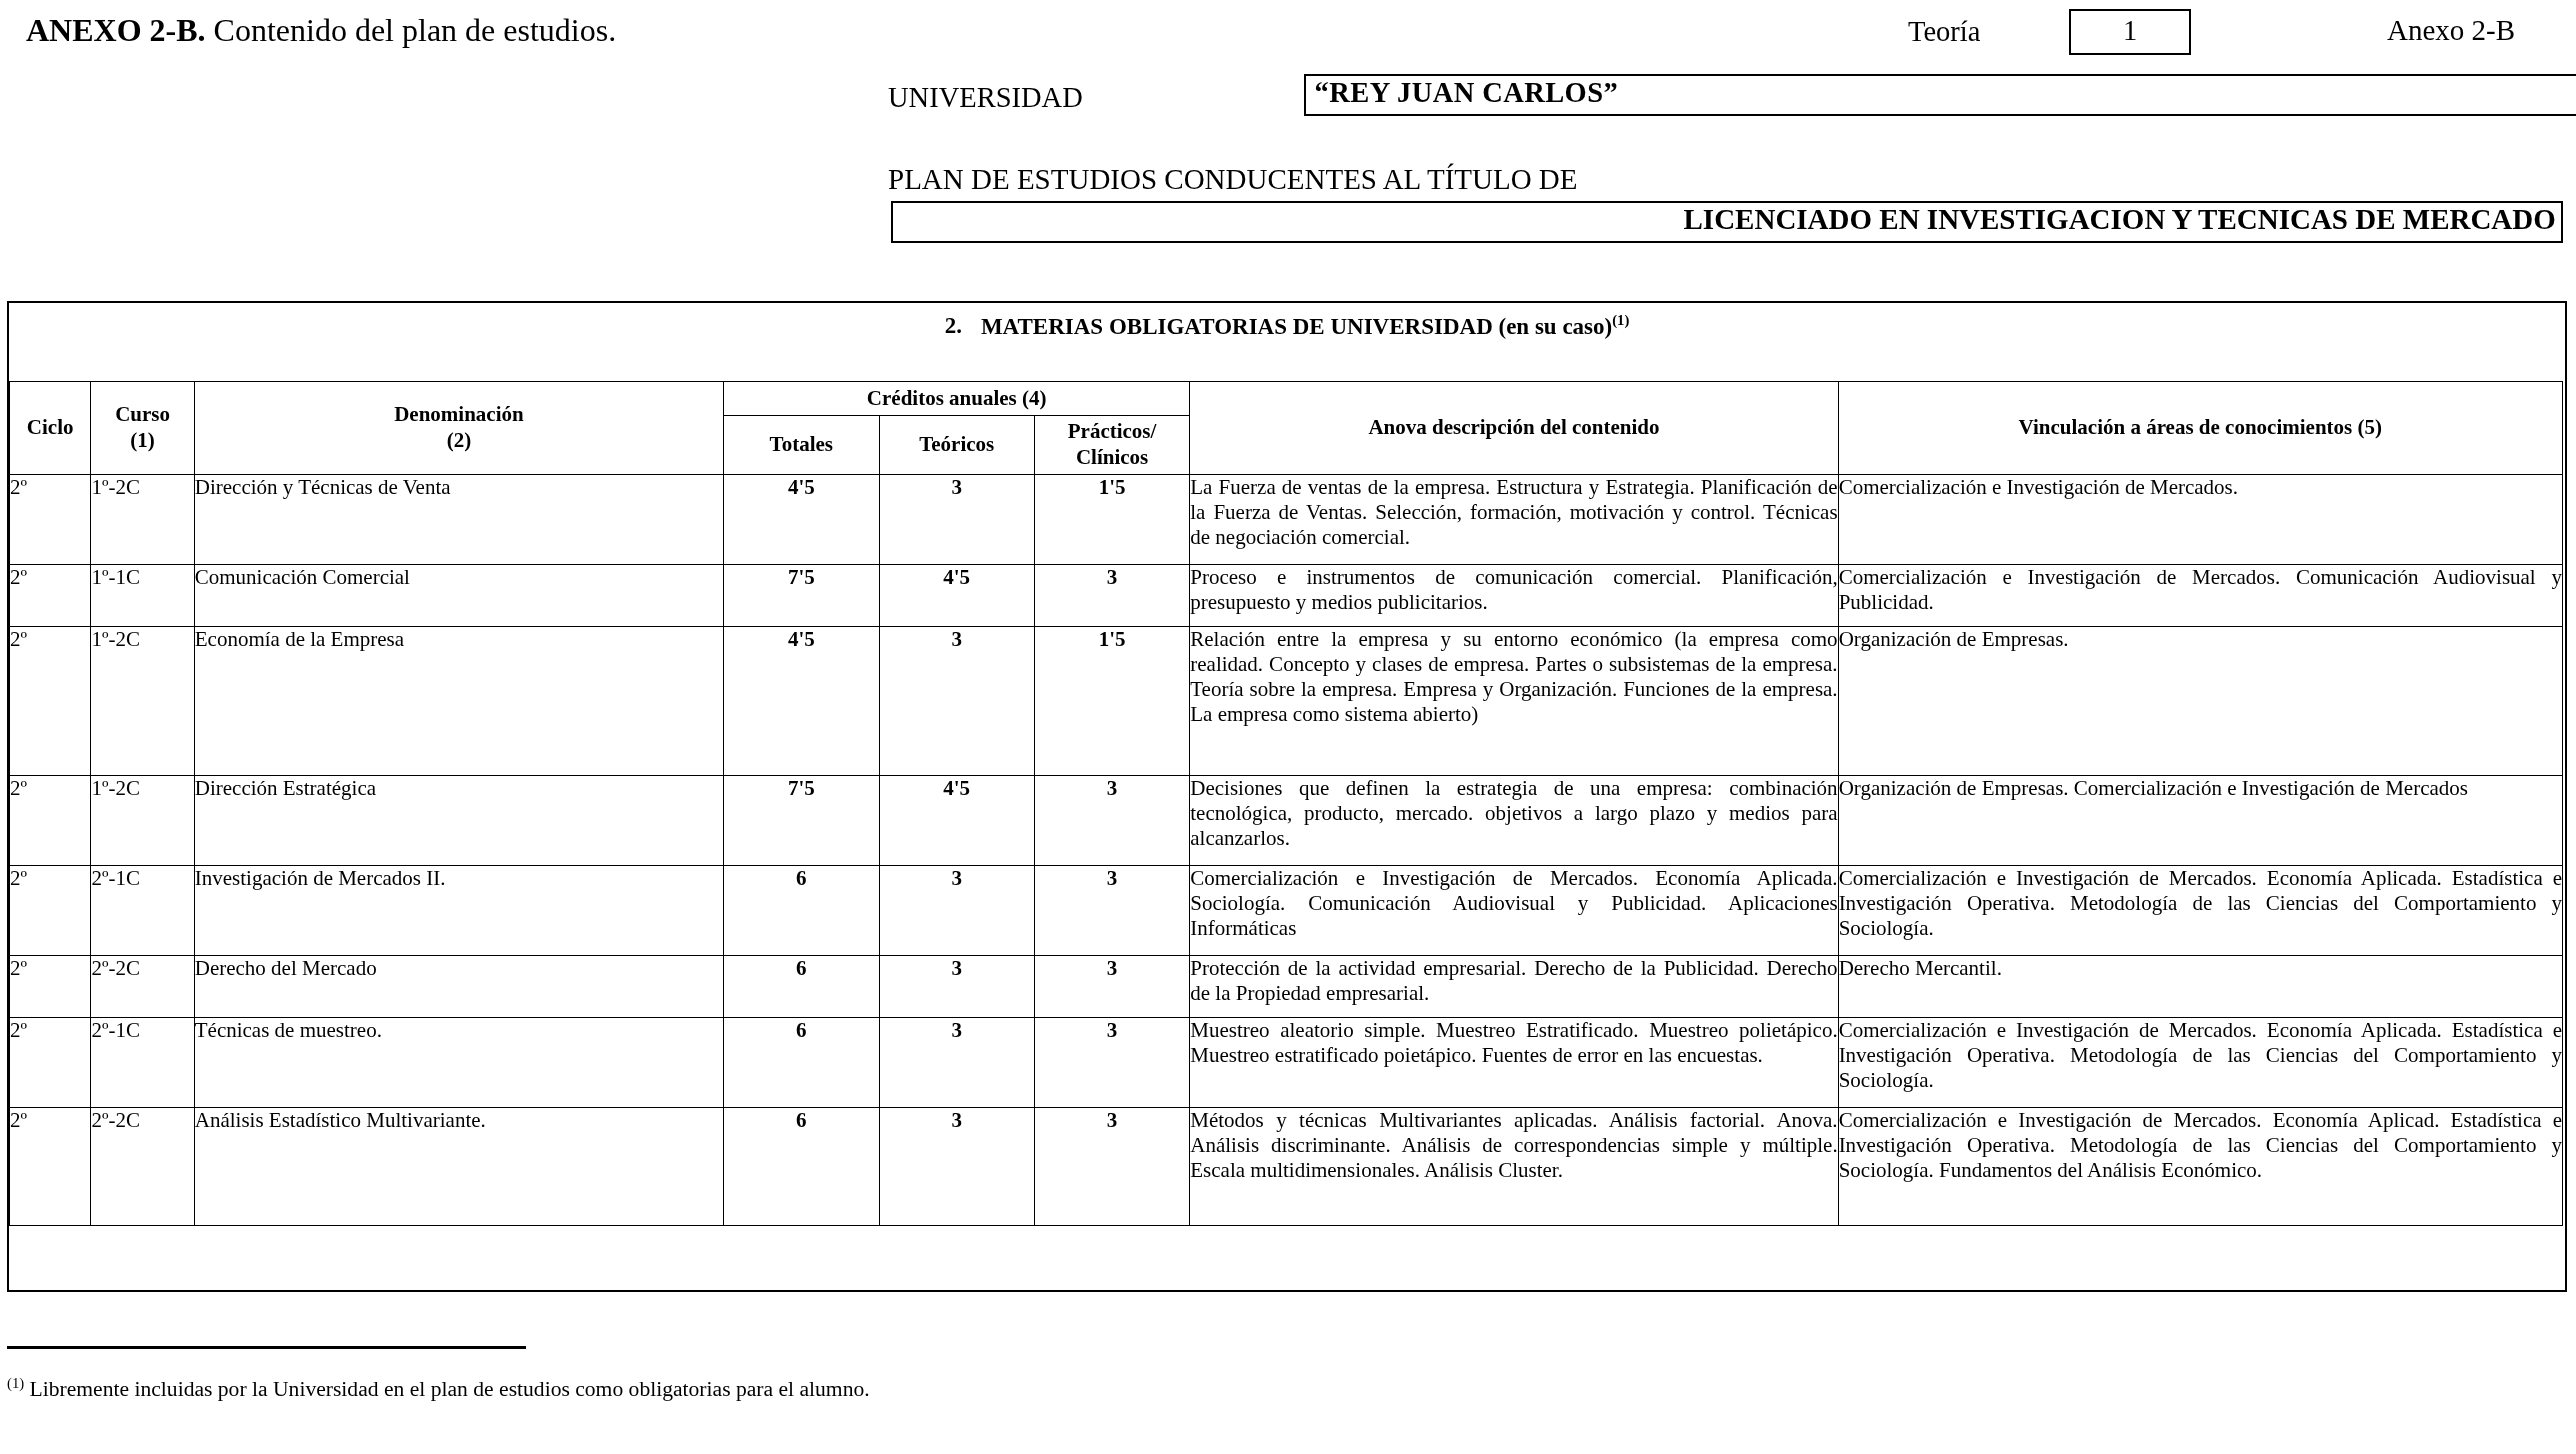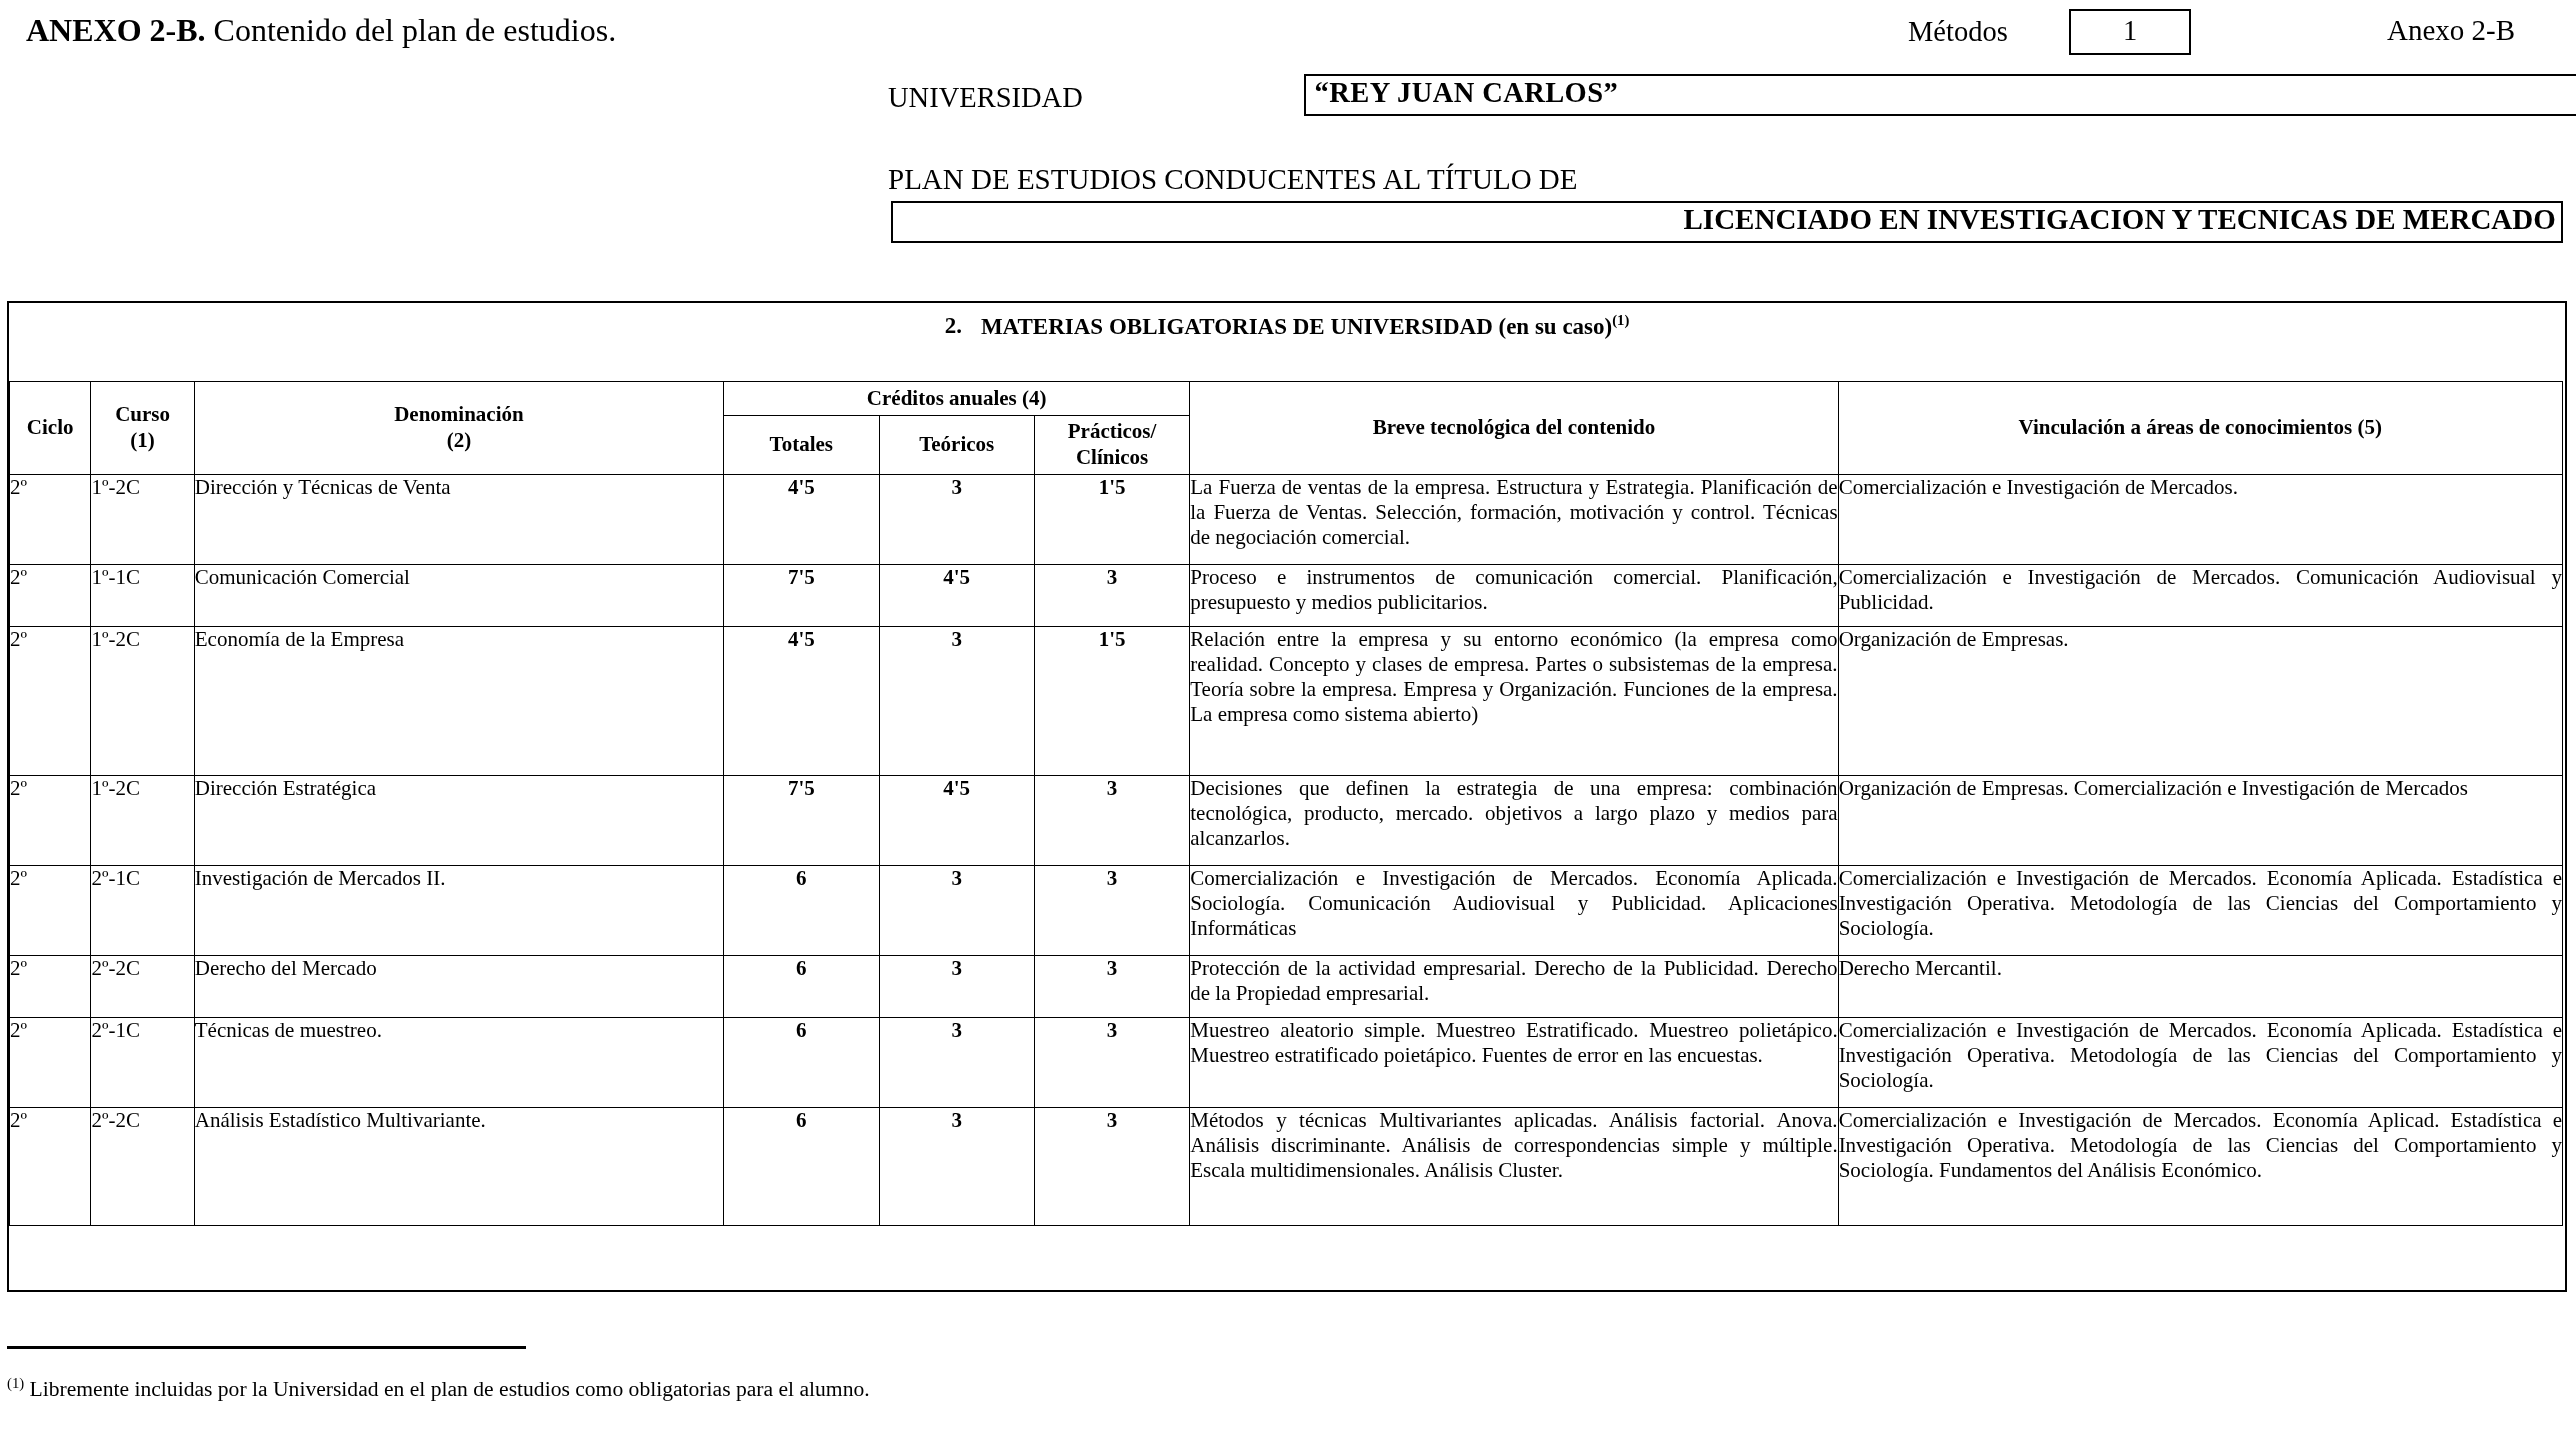--- a/index.html
+++ b/index.html
@@ -206,21 +206,21 @@
     vertical-align: super;
   }
 </style>
 </head>
 <body>
 
 <div class="top-row">
   <div class="anexo-title">
     <span class="bold">ANEXO 2-B.</span><span> Contenido del plan de estudios.</span>
   </div>
-  <div class="pagina-label">Métodos</div>
+  <div class="pagina-label">Teoría</div>
   <div class="pagina-box">1</div>
   <div class="anexo-right">Anexo 2-B</div>
 </div>
 
 <div class="uni-label">UNIVERSIDAD</div>
 <div class="uni-box">
   <span class="val">“REY JUAN CARLOS”</span>
 </div>
 
 <div class="plan-label">PLAN DE ESTUDIOS CONDUCENTES AL TÍTULO DE</div>
@@ -240,21 +240,21 @@
         <th class="h-ciclo" rowspan="2">Ciclo</th>
         <th class="h-curso" rowspan="2">
           <span>Curso</span><br>
           <span>(1)</span>
         </th>
         <th class="h-denom" rowspan="2">
           <span>Denominación</span><br>
           <span>(2)</span>
         </th>
         <th colspan="3">Créditos anuales (4)</th>
-        <th class="h-desc" rowspan="2">Breve tecnológica del contenido</th>
+        <th class="h-desc" rowspan="2">Anova descripción del contenido</th>
         <th class="h-vinc" rowspan="2">Vinculación a áreas de conocimientos (5)</th>
       </tr>
       <tr>
         <th class="h-tot">Totales</th>
         <th class="h-teo">Teóricos</th>
         <th class="h-prac">
           <span>Prácticos/</span><br>
           <span>Clínicos</span>
         </th>
       </tr>

